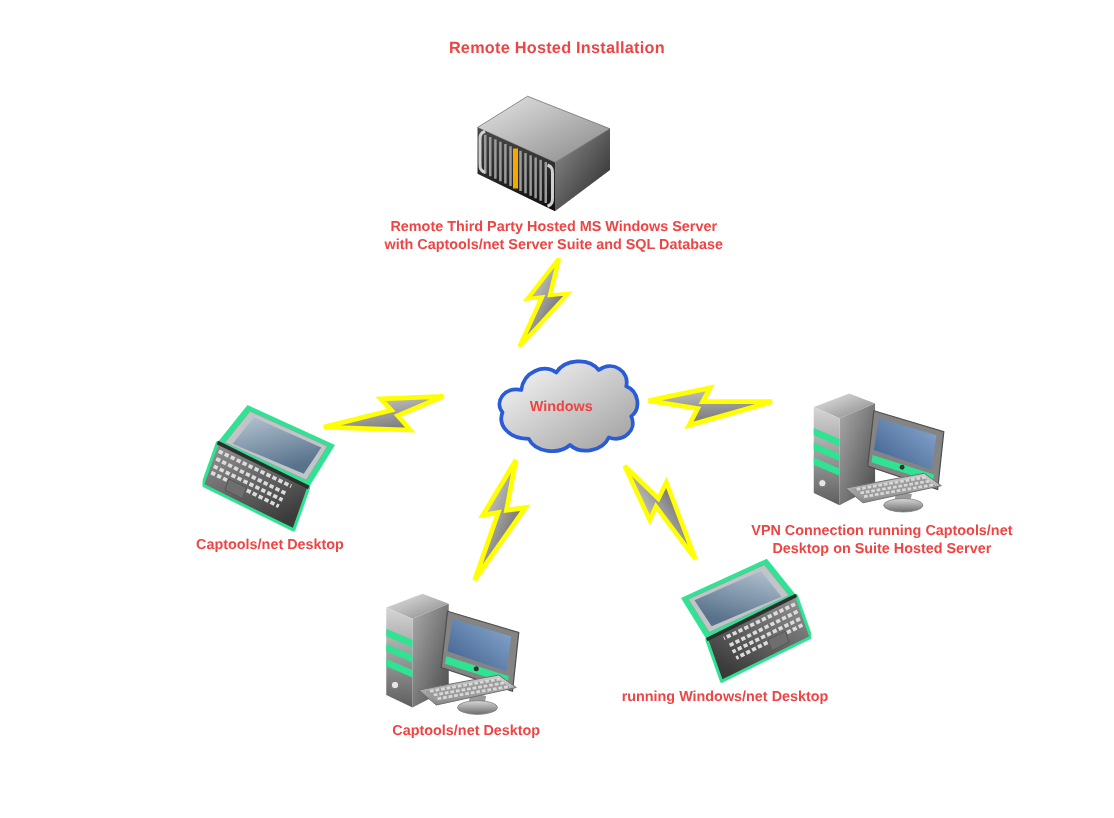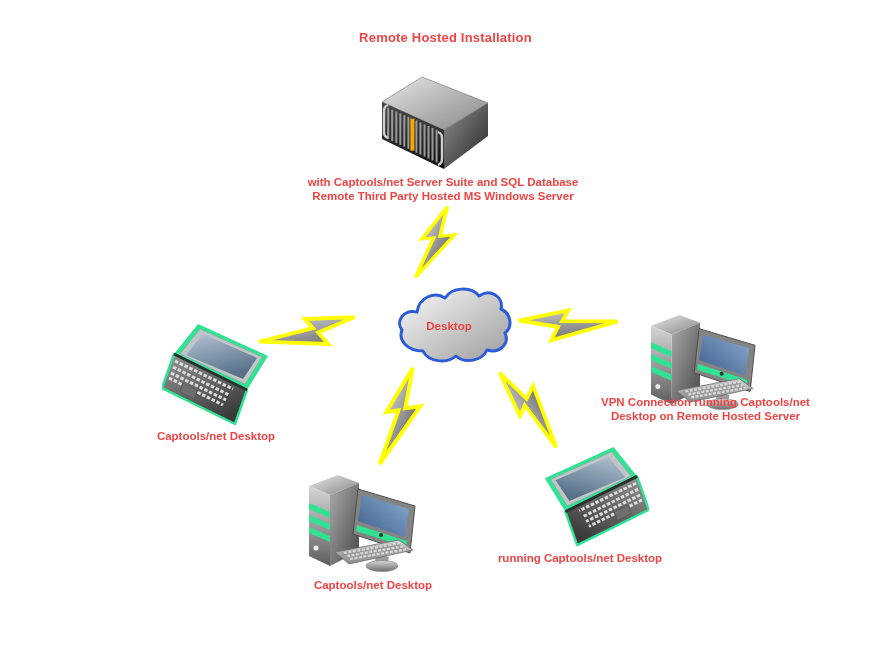--- a/index.html
+++ b/index.html
@@ -155,22 +155,22 @@
   </svg>
 
   <div class="title">Remote Hosted Installation</div>
 
   <div class="node" style="left:376px;top:62px;width:124px;height:98px">
     <svg viewBox="0 0 124 98">
         <use href="#sym-server"></use>
       </svg>
   </div>
   <div class="lbl" style="left:283px;top:163px;width:320px">
+    <div>Remote Third Party Hosted MS Windows Server</div>
     <div>with Captools/net Server Suite and SQL Database</div>
-    <div>Remote Third Party Hosted MS Windows Server</div>
   </div>
 
   <div class="bolt-box" style="left:411px;top:194px;width:48px;height:72px">
     <svg viewBox="0 0 53 100" preserveAspectRatio="none">
         <use href="#sym-bolt"></use>
       </svg>
   </div>
   <div class="bolt-box" style="left:284px;top:273px;width:50px;height:95px;transform:rotate(56deg)">
     <svg viewBox="0 0 53 100" preserveAspectRatio="none">
         <use href="#sym-bolt"></use>
@@ -190,48 +190,48 @@
     <svg viewBox="0 0 53 100" preserveAspectRatio="none">
         <use href="#sym-bolt"></use>
       </svg>
   </div>
 
   <div class="node" style="left:394px;top:272px;width:120px;height:84px">
     <svg viewBox="0 0 120 84">
         <use href="#sym-cloud"></use>
       </svg>
   </div>
-  <div class="lbl" style="left:394px;top:307px;width:110px">Desktop</div>
+  <div class="lbl" style="left:394px;top:307px;width:110px">Windows</div>
 
   <div class="node" style="left:162px;top:308px;width:126px;height:108px">
     <svg viewBox="0 0 126 108">
         <use href="#sym-laptop"></use>
       </svg>
   </div>
   <div class="lbl" style="left:116px;top:417px;width:200px">Captools/net Desktop</div>
 
   <div class="node" style="left:643px;top:297px;width:122px;height:106px">
     <svg viewBox="0 0 122 108">
         <use href="#sym-desktop"></use>
       </svg>
   </div>
-  <div class="lbl" style="left:583px;top:383px;width:245px">
+  <div class="lbl" style="left:583px;top:406px;width:245px">
     <div>VPN Connection running Captools/net</div>
-    <div>Desktop on Remote Hosted Server</div>
+    <div>Desktop on Suite Hosted Server</div>
   </div>
 
   <div class="node" style="left:302px;top:457px;width:122px;height:108px">
     <svg viewBox="0 0 122 108">
         <use href="#sym-desktop"></use>
       </svg>
   </div>
   <div class="lbl" style="left:273px;top:566px;width:200px">Captools/net Desktop</div>
 
   <div class="node mirror" style="left:524px;top:431px;width:126px;height:106px">
     <svg viewBox="0 0 126 108">
         <use href="#sym-laptop"></use>
       </svg>
   </div>
   <div class="lbl" style="left:459px;top:539px;width:242px">
-    <div>running Captools/net Desktop</div>
+    <div>running Windows/net Desktop</div>
   </div>
 
 </div>
 
 </body></html>

